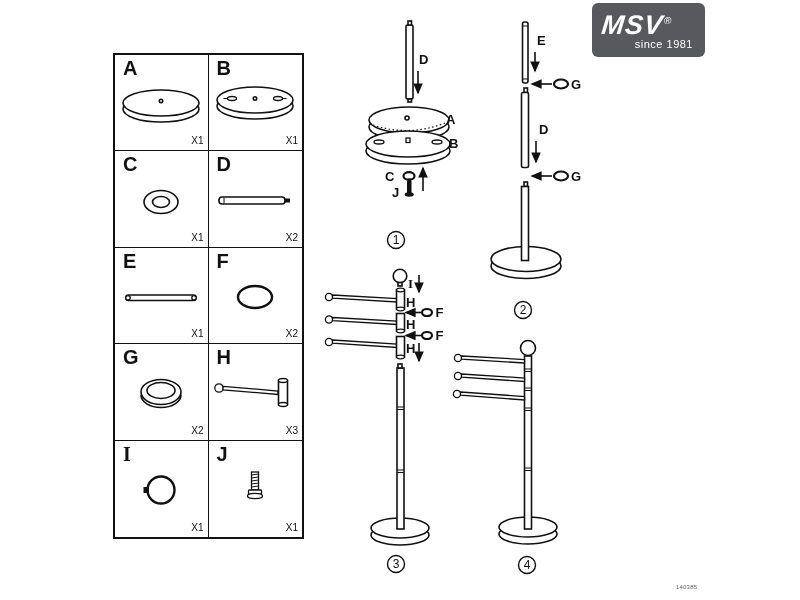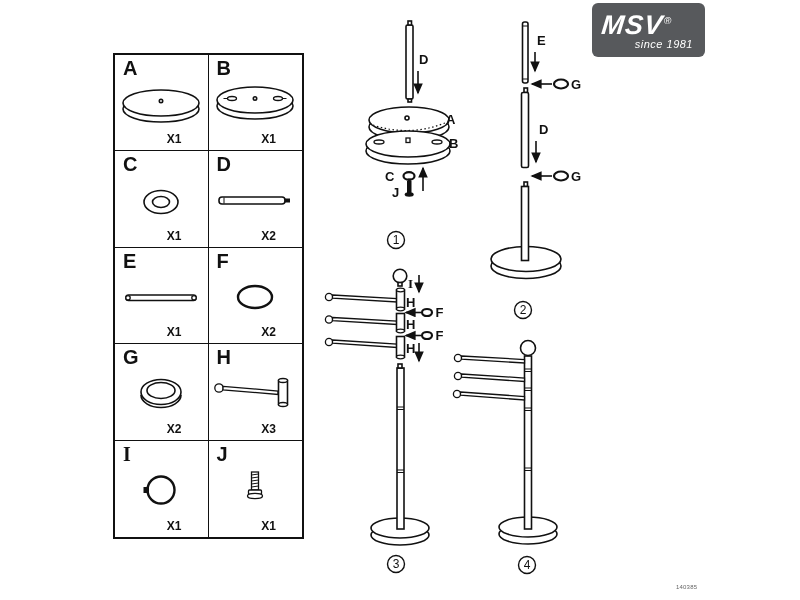--- a/index.html
+++ b/index.html
@@ -17,22 +17,22 @@
   }
   .cell { position: relative; background: #fff; }
   .cr { border-right: 1.5px solid #111; }
   .cb { border-bottom: 1.5px solid #111; }
   .part-letter {
     position: absolute; top: 2px; left: 8px;
     font-size: 20px; font-weight: 700; color: #111;
   }
   .serif { font-family: "Liberation Serif", serif; }
   .part-qty {
-    position: absolute; bottom: 4px; right: 26px;
-    font-size: 12px; font-weight: 700; color: #111;
+    position: absolute; bottom: 4px; right: 4px;
+    font-size: 10px; font-weight: 400; color: #111;
   }
   .cell svg.part-art { position: absolute; left: 50%; transform: translateX(-50%); top: 21px; }
   
   .ln   { fill: #fff; stroke: #111; stroke-width: 1.6; }
   .lnt  { fill: #fff; stroke: #111; stroke-width: 1.3; }
   .nofill { fill: none; stroke: #111; stroke-width: 1.6; }
   .ring { fill: none; stroke: #111; stroke-width: 2.4; }
   .ring-sm { fill: none; stroke: #111; stroke-width: 2.2; }
   .solid { fill: #111; stroke: none; }
   .hatch { stroke: #111; stroke-width: 1; }
@@ -48,21 +48,21 @@
     position: absolute; left: 592px; top: 3px; width: 113px; height: 54px;
     background: #57595c; border-radius: 6px; color: #fff;
     padding: 4px 10px 0 10px;
   }
   .logo-brand {
     font-style: italic; font-weight: 900; font-size: 27px; line-height: 28px;
     letter-spacing: 1px; transform: skewX(-6deg);
   }
   .logo-brand sup { font-size: 10px; font-weight: 400; vertical-align: super; }
   .logo-tagline {
-    font-style: italic; font-size: 11px; text-align: right; margin-top: -1px;
+    font-size: 11px; text-align: right; margin-top: -1px;
     padding-right: 2px; letter-spacing: 0.5px;
   }
   
   .sheet-code {
     position: absolute; left: 676px; top: 584px;
     font-size: 6px; color: #666; letter-spacing: 0.2px;
   }
 </style>
 </head>
 <body>

